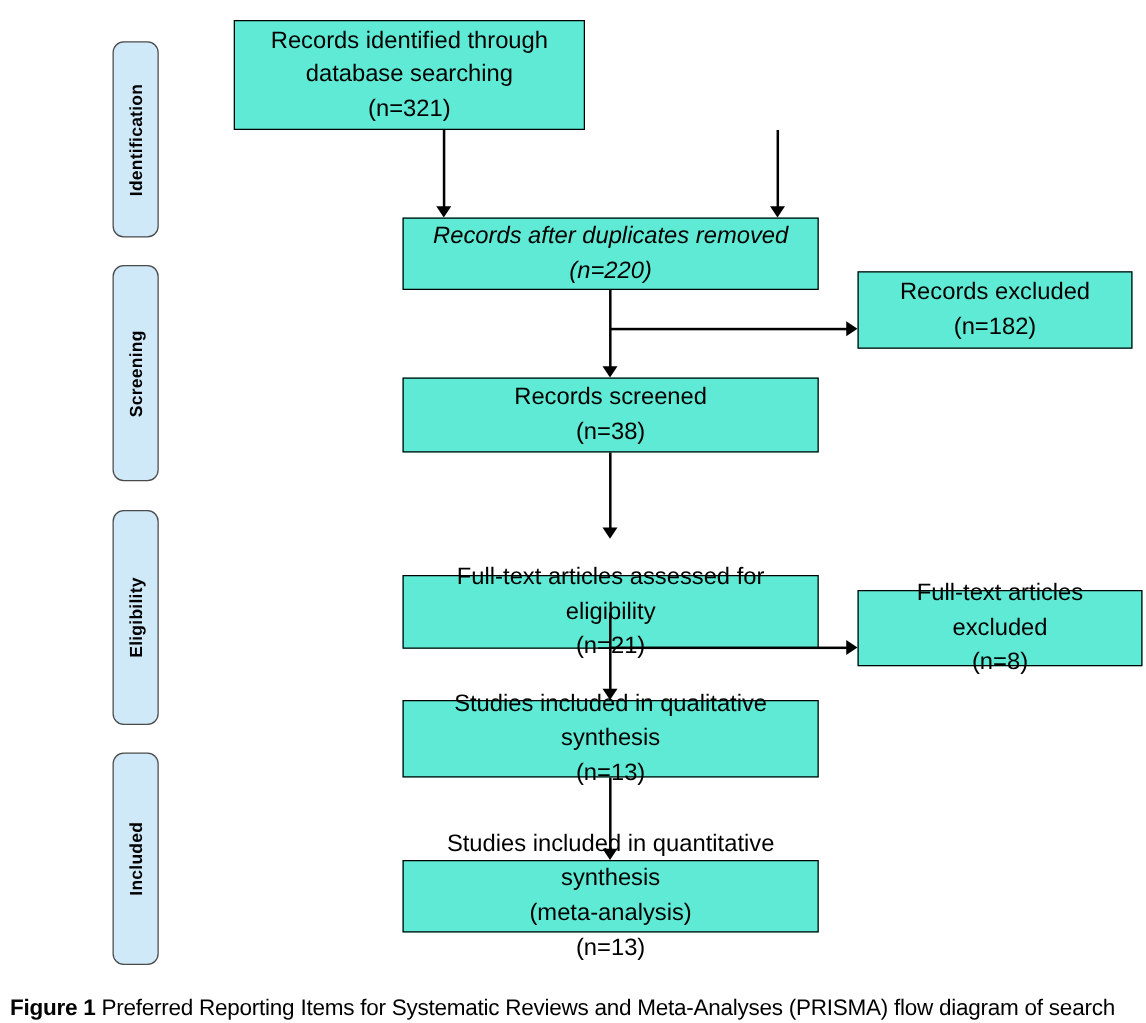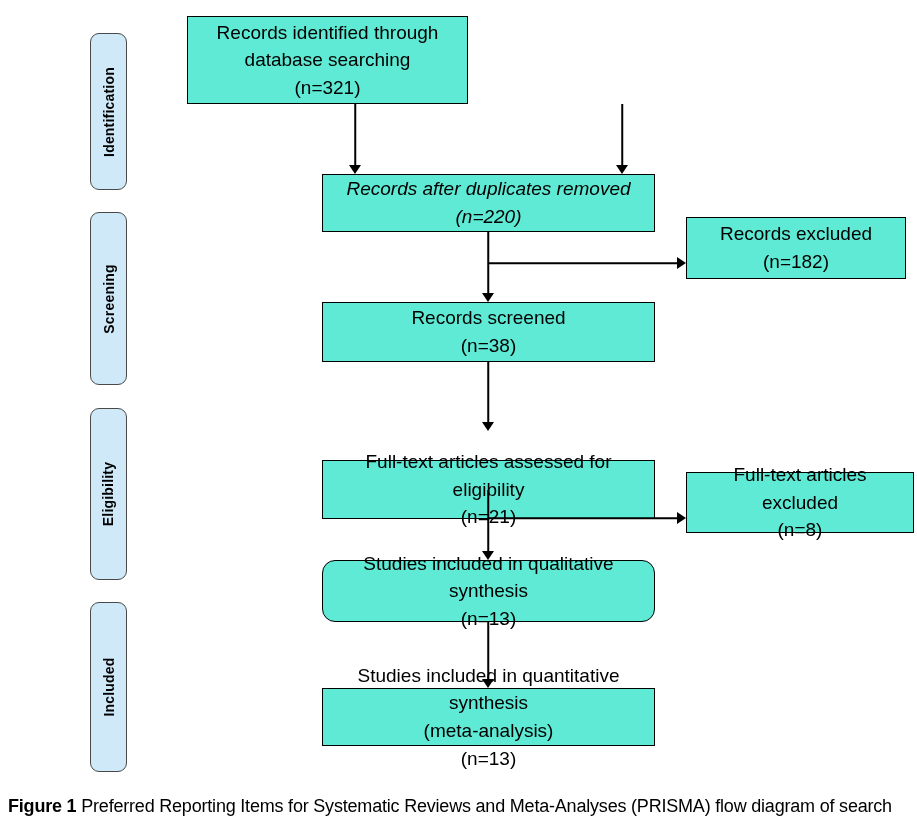--- a/index.html
+++ b/index.html
@@ -116,21 +116,21 @@
 (n=38)</span>
   </div>
   <div class="flowbox" style="left:322px; top:431px; width:333px; height:59px;margin-top:29px;">
     <span class="box-text">Full-text articles assessed for eligibility
 (n=21)</span>
   </div>
   <div class="flowbox" style="left:686px; top:472px; width:228px; height:61px;">
     <span class="box-text">Full-text articles excluded
 (n=8)</span>
   </div>
-  <div class="flowbox" style="left:322px; top:560px; width:333px; height:62px;border-radius:13px;">
+  <div class="flowbox" style="left:322px; top:560px; width:333px; height:62px;">
     <span class="box-text">Studies included in qualitative synthesis
 (n=13)</span>
   </div>
   <div class="flowbox" style="left:322px; top:688px; width:333px; height:58px;">
     <span class="box-text">Studies included in quantitative synthesis
 (meta-analysis)
 (n=13)</span>
   </div>
 
   <div class="varrow" style="left:349px; top:104px; height:70px;">

